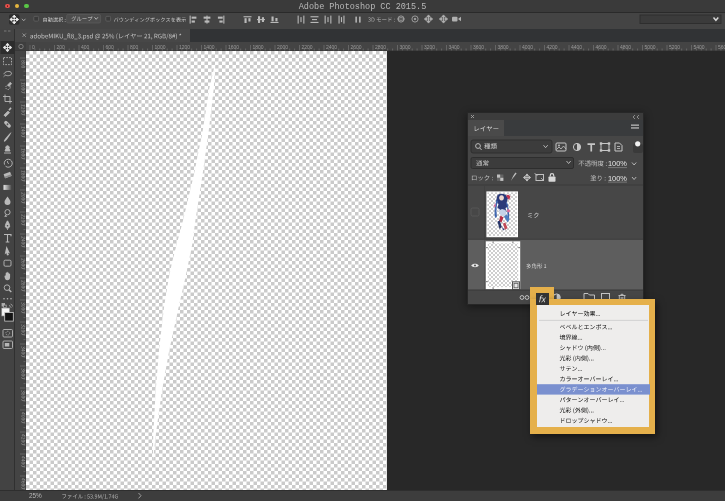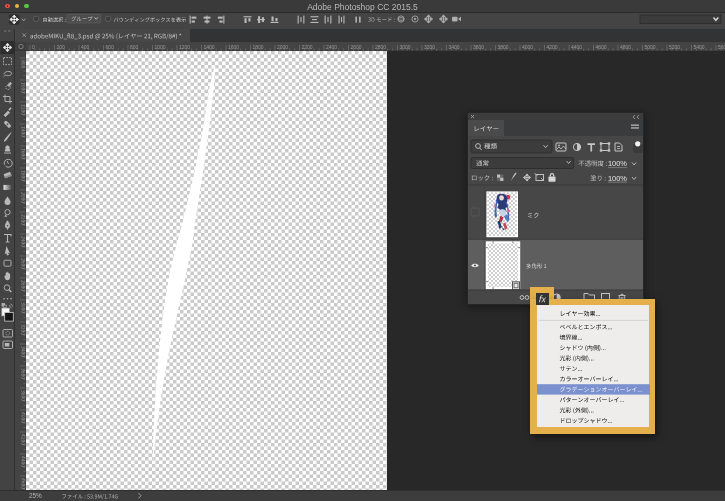--- a/index.html
+++ b/index.html
@@ -2,21 +2,21 @@
 <html><head><meta charset="utf-8"><style>
 html,body{margin:0;padding:0;width:725px;height:501px;overflow:hidden;background:#282828;}
 body{font-family:"Liberation Sans",sans-serif;position:relative;transform:translateZ(0);filter:blur(0.3px);}
 .abs{position:absolute;}
 </style></head><body>
 <div class="abs" style="left:0;top:0;width:725px;height:12px;background:#3a3a3a;border-bottom:1px solid #2a2a2a;"></div>
 <div class="abs" style="left:4.9px;top:3.6px;width:4.8px;height:4.8px;border-radius:50%;background:#e4504b;"></div>
 <div class="abs" style="left:6.5px;top:5.2px;width:1.7px;height:1.7px;border-radius:50%;background:#7c1512;"></div>
 <div class="abs" style="left:14.6px;top:3.6px;width:4.8px;height:4.8px;border-radius:50%;background:#e5b63e;"></div>
 <div class="abs" style="left:24.2px;top:3.6px;width:4.8px;height:4.8px;border-radius:50%;background:#59c746;"></div>
-<div class="abs" style="left:0;top:1.5px;width:725px;text-align:center;font-size:8.5px;color:#b9b9b9;">Adobe Photoshop CC 2015.5</div>
+<div class="abs" style="left:0;top:1.5px;width:725px;text-align:center;font-size:8.5px;color:#b9b9b9;font-family:Liberation Mono, monospace;">Adobe Photoshop CC 2015.5</div>
 <div class="abs" style="left:0;top:13px;width:725px;height:16px;background:#444444;border-bottom:1px solid #2c2c2c;"></div>
 <svg class="abs" style="left:0;top:12px;" width="725" height="17" viewBox="0 0 725 17">
     <rect x="9" y="2.2" width="10.5" height="10.5" rx="2" fill="#2e2e2e"></rect>
     <g stroke="#f0f0f0" stroke-width="0.9" fill="#f0f0f0">
       <line x1="11.299999999999999" y1="7.5" x2="17.099999999999998" y2="7.5"></line>
       <line x1="14.2" y1="4.6" x2="14.2" y2="10.4"></line>
       <path d="M9.799999999999999,7.5 l2,-1.6 v3.2 z"></path>
       <path d="M18.599999999999998,7.5 l-2,-1.6 v3.2 z"></path>
       <path d="M14.2,3.0999999999999996 l-1.6,2 h3.2 z"></path>
       <path d="M14.2,11.9 l-1.6,-2 h3.2 z"></path>

